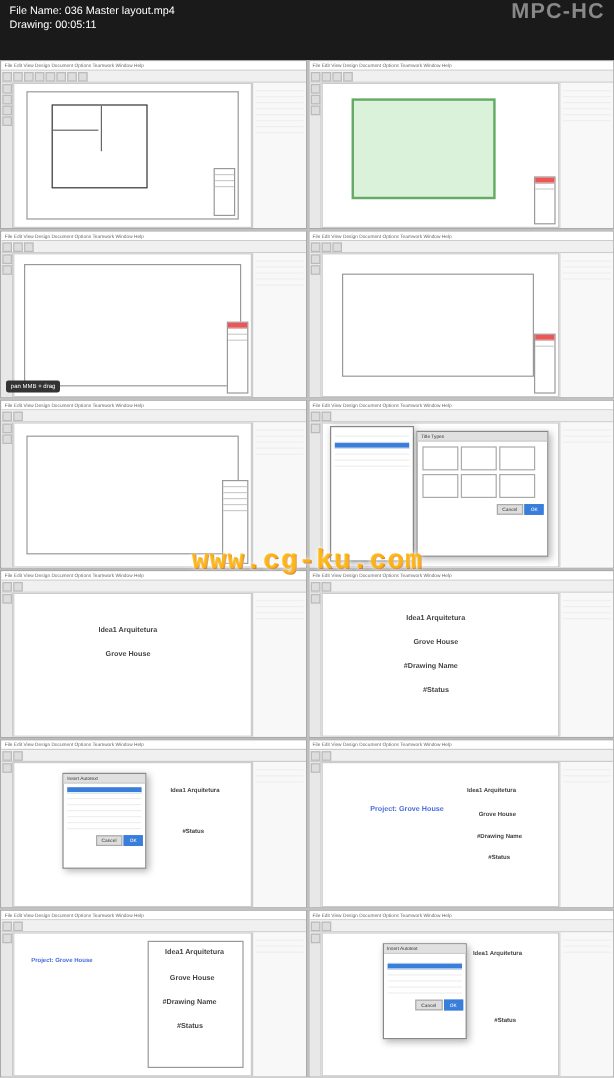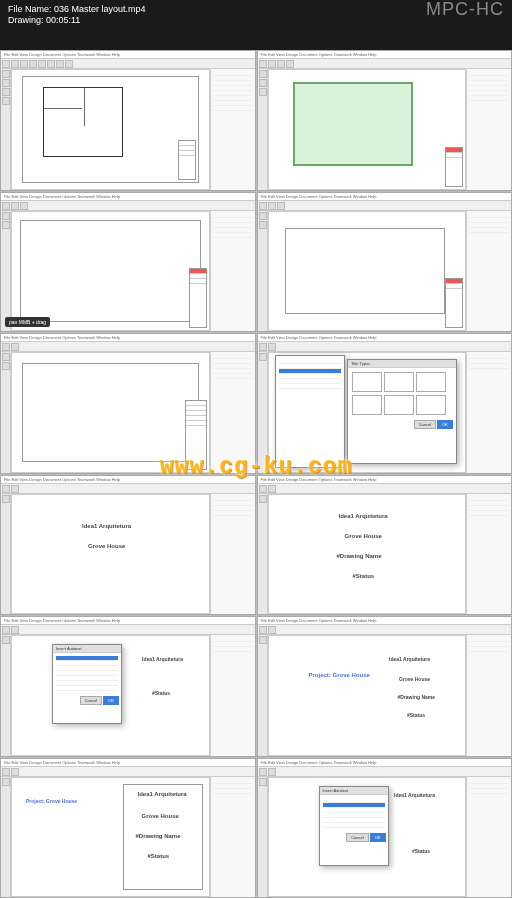--- a/index.html
+++ b/index.html
@@ -21,21 +21,21 @@
   color: #fff;
   padding: 4px 8px;
   font-size: 9px;
   line-height: 11px;
 }
 .info-bar .app-name {
   position: absolute;
   right: 8px;
   top: 4px;
   font-size: 18px;
-  font-weight: normal;
+  font-weight: bold;
   color: #888;
   letter-spacing: 1px;
 }
 .thumb-grid {
   position: absolute;
   top: 50px; left: 0; right: 0; bottom: 0;
   display: grid;
   grid-template-columns: 1fr 1fr;
   grid-template-rows: repeat(6, 1fr);
   gap: 1px;

